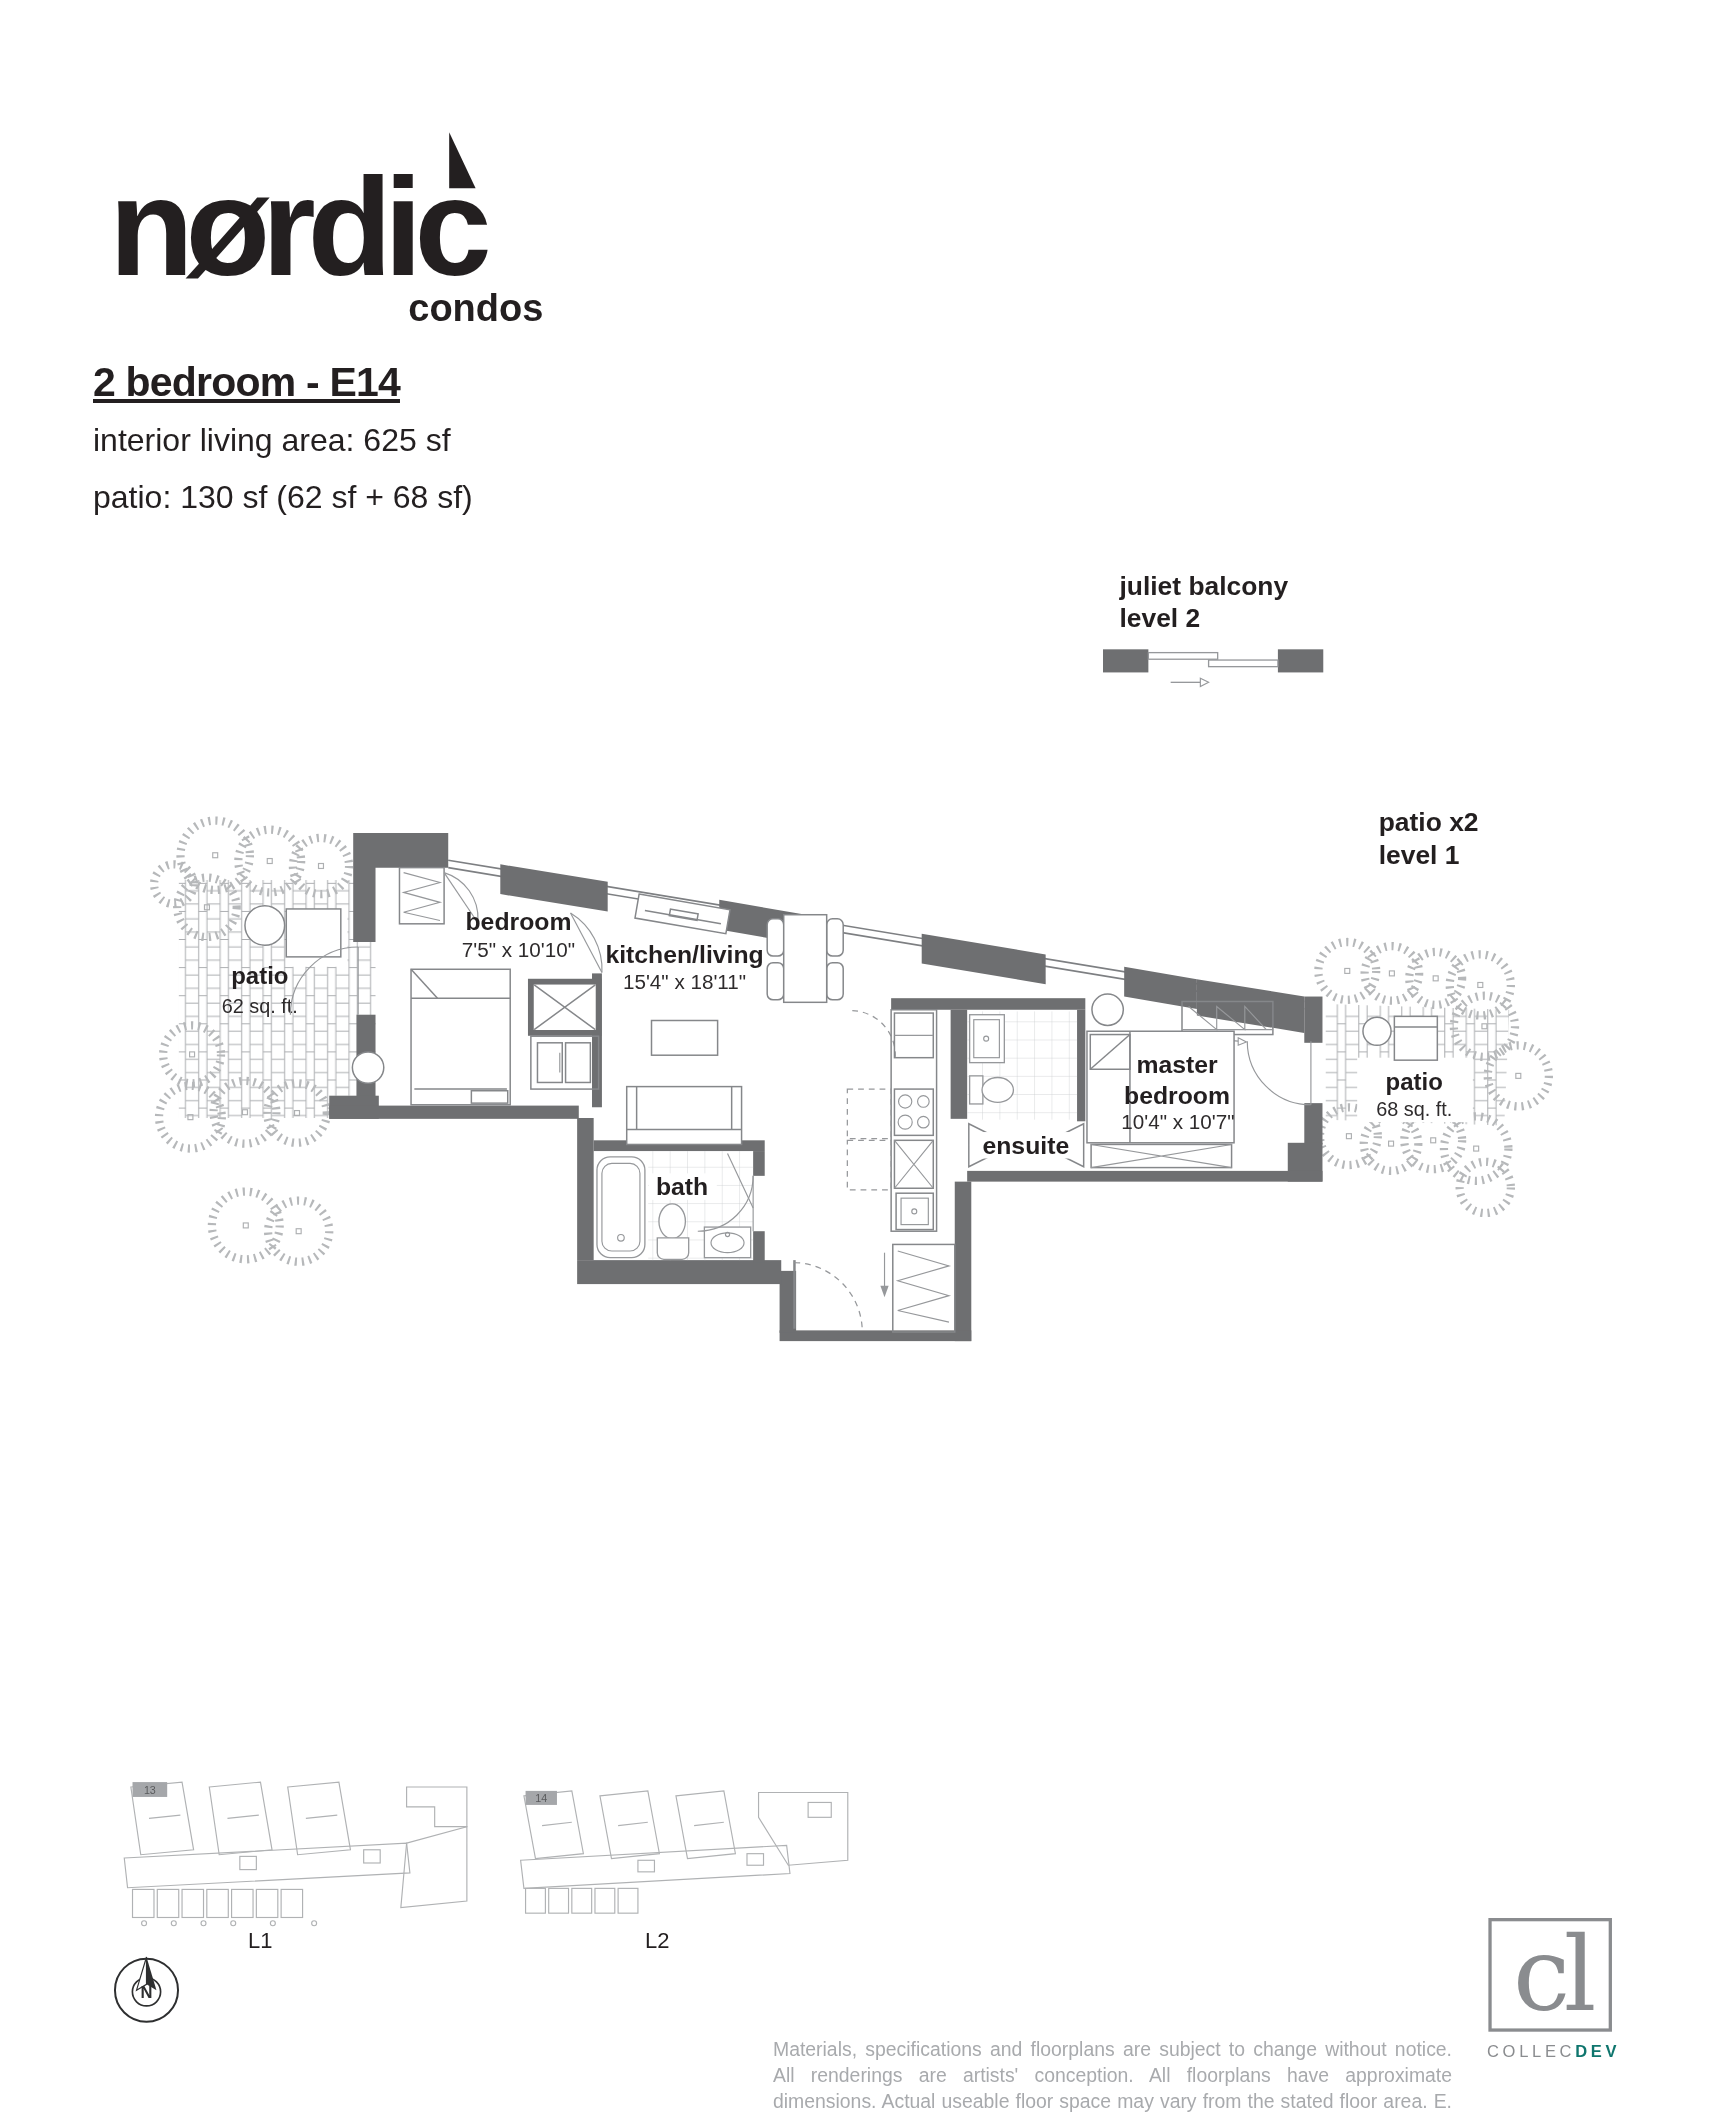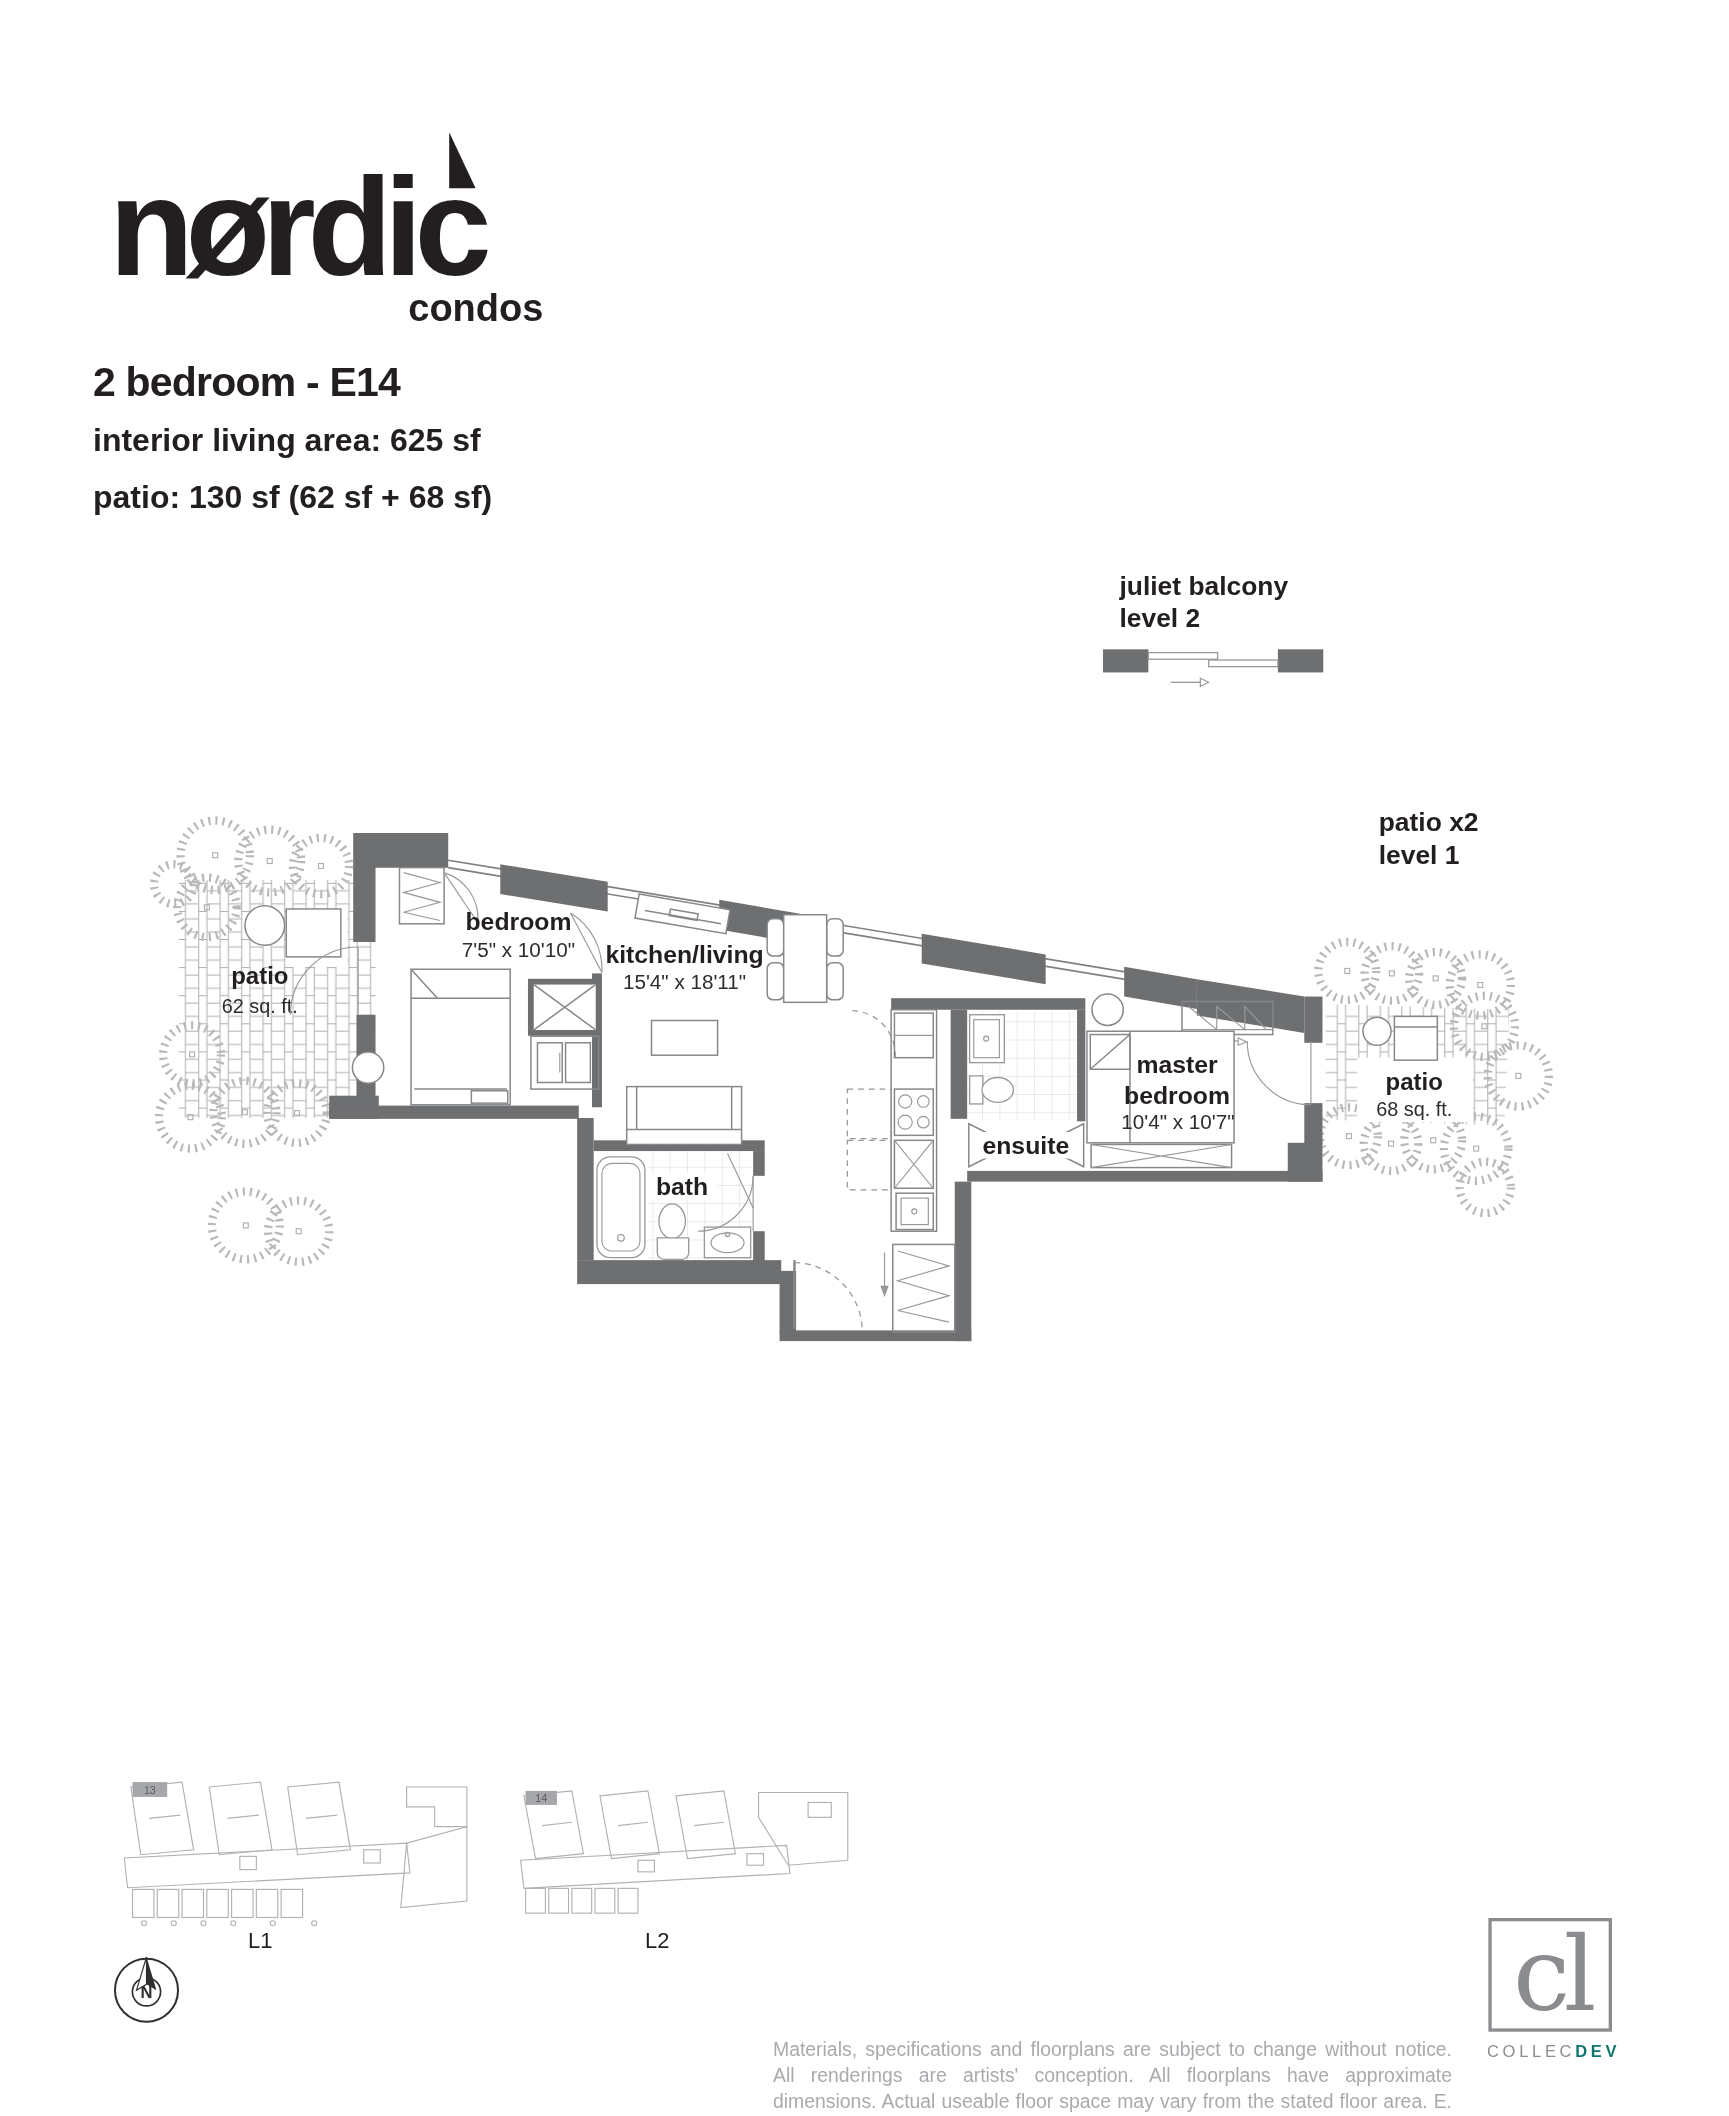--- a/index.html
+++ b/index.html
@@ -2,22 +2,22 @@
 <html style="font-size:13.2px"><head>
 <meta charset="utf-8">
 <style>
   html,body{margin:0;padding:0;}
   body{
     width:1729px;height:2116px;position:relative;background:#ffffff;
     font-family:"Liberation Sans",sans-serif;color:#231f20;overflow:hidden;
   }
   .abs{position:absolute;}
   
-  #page-title{left:93px;top:359px;font-size:41px;font-weight:bold;letter-spacing:-0.8px;}
-  #stats{left:93px;top:412px;font-size:32px;line-height:57px;font-weight:700;}
+  #page-title{left:93px;top:359px;font-size:41px;font-weight:bold;letter-spacing:-0.8px;text-decoration:underline;}
+  #stats{left:93px;top:412px;font-size:32px;line-height:57px;font-weight:400;}
   
   text{font-family:"Liberation Sans",sans-serif;}
   .room-label{font-size:30px;font-weight:bold;fill:#231f20;}
   .room-dims{font-size:25px;fill:#2e2b2c;}
   .p-label{font-size:29px;font-weight:bold;fill:#231f20;}
   .p-area{font-size:24px;fill:#2e2b2c;}
   .callout{font-size:32px;font-weight:bold;fill:#231f20;}
   .wall{fill:#6e6f71;stroke:none;}
   .furn{fill:#ffffff;stroke:#85878a;stroke-width:1.8;}
   .furn-n{fill:none;stroke:#85878a;stroke-width:1.8;}

